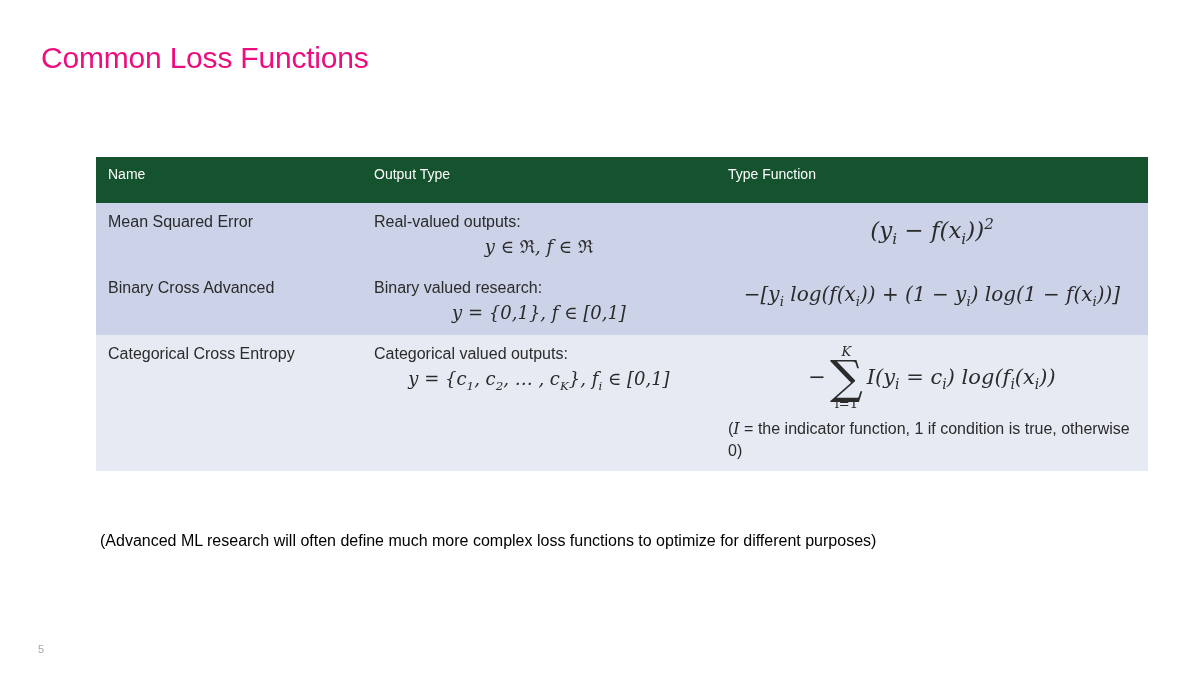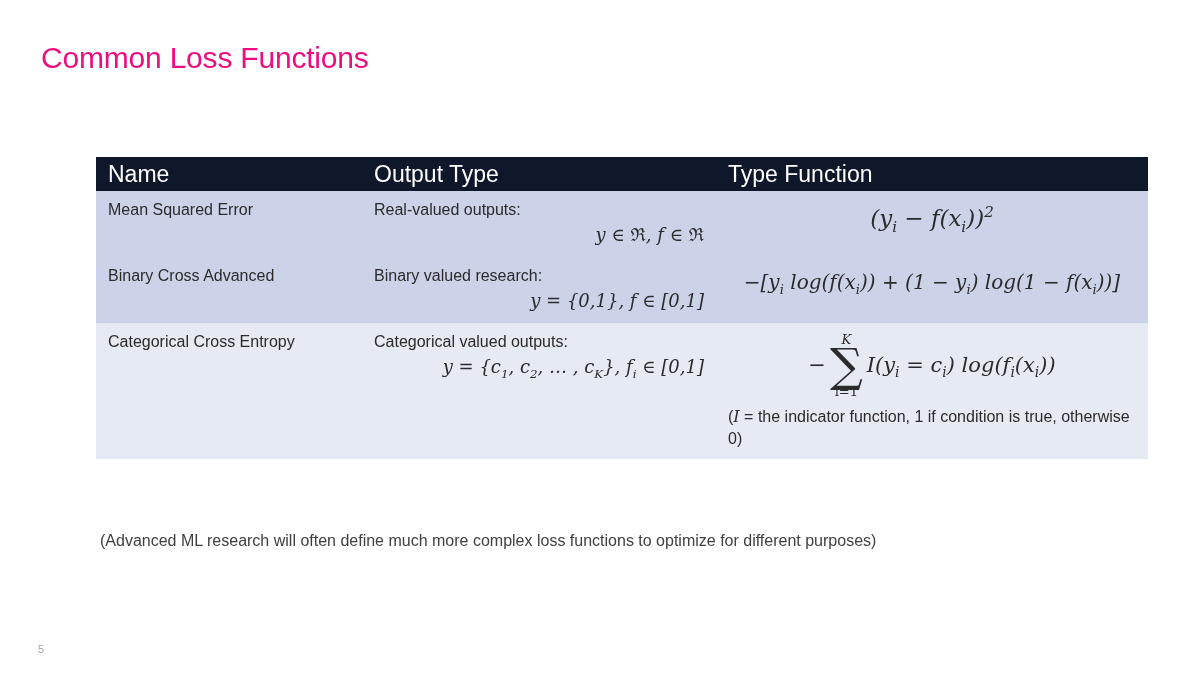--- a/index.html
+++ b/index.html
@@ -40,26 +40,26 @@
   #loss-table td, #loss-table th {
     vertical-align: top;
     padding: 0;
     border: 0;
   }
   .col-name   { width: 266px; }
   .col-type   { width: 354px; }
   .col-loss   { width: 432px; }
 
   .hdr-cell {
-    background: #0f172a;
+    background: #14532d;
     color: #ffffff;
-    font-size: 23px;
+    font-size: 14px;
     font-weight: normal;
     text-align: left;
-    height: 34px;
+    height: 46px;
     line-height: 34px;
     padding-left: 12px !important;
     border-right: 2px solid #ffffff;
     box-sizing: border-box;
   }
   .hdr-cell.last { border-right: 0; }
 
   .row-dark  > td { background: #ccd3e8; }
   .row-light > td { background: #e6eaf2; }
 
@@ -82,21 +82,20 @@
     text-align: center;
     margin-top: 3px;
   }
 
   
   .math {
     font-family: "DejaVu Serif", "Liberation Serif", serif;
     font-style: italic;
     font-size: 18px;
     white-space: nowrap;
-    text-align: right;
   }
   .math .up { font-style: normal; }
   .math .frak {
     font-style: normal;
     font-family: "DejaVu Serif", serif;
   }
   sub, sup {
     font-size: 0.66em;
     line-height: 0;
   }
@@ -154,21 +153,21 @@
     font-family: "DejaVu Serif", serif;
     font-style: italic;
   }
 
   
   #footer-note {
     position: absolute;
     left: 100px;
     top: 532px;
     font-size: 16px;
-    color: #404040;
+    color: #000000;
     white-space: nowrap;
   }
 
   
   #page-number {
     position: absolute;
     left: 38px;
     top: 643px;
     font-size: 11px;
     color: #a6a6a6;

